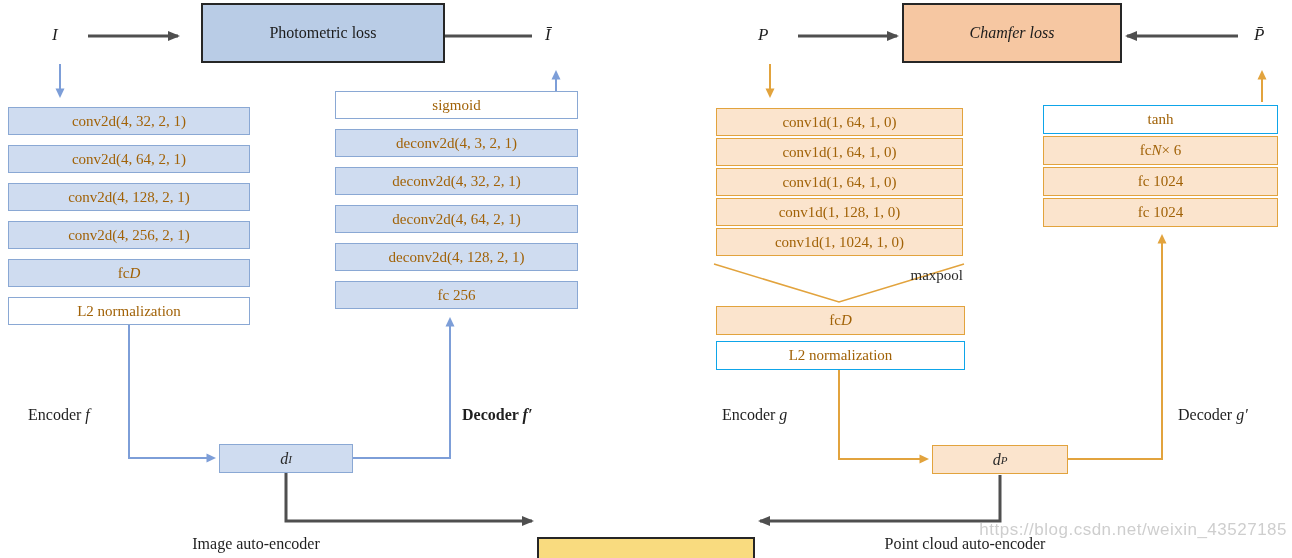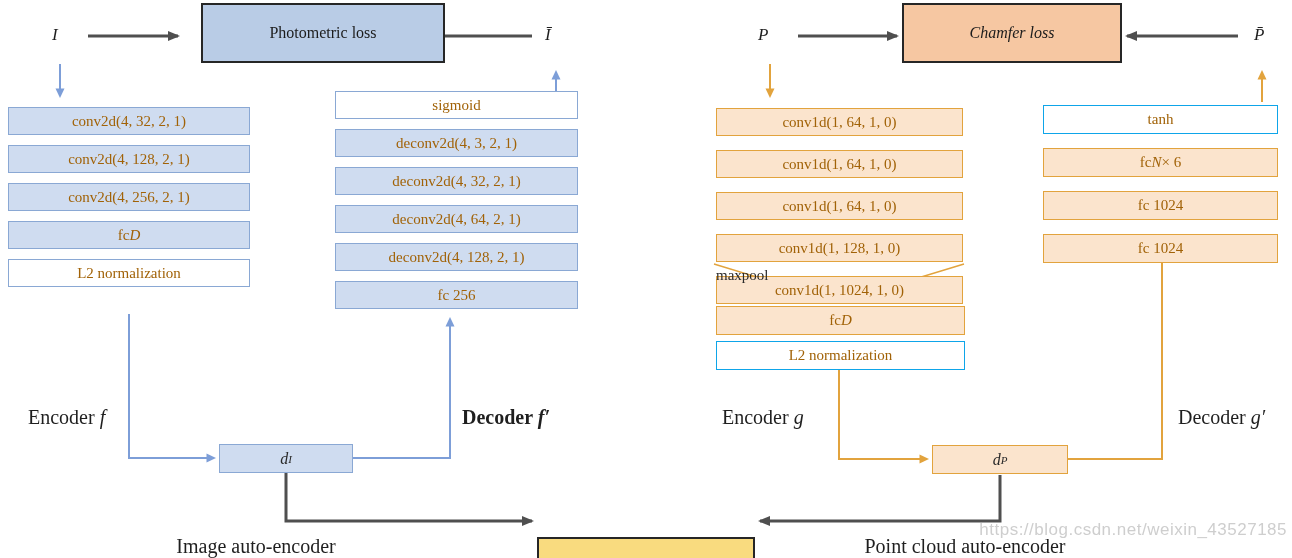--- a/index.html
+++ b/index.html
@@ -1,36 +1,36 @@
 <!DOCTYPE html>
 <html><head>
 <meta charset="utf-8">
 <style>
   html,body{margin:0;padding:0;background:#fff;}
   #stage{position:relative;width:1292px;height:558px;background:#ffffff;overflow:hidden;
          font-family:"Liberation Serif","DejaVu Serif",serif;}
   #wires{position:absolute;left:0;top:0;width:1292px;height:558px;}
   .col{position:absolute;display:flex;flex-direction:column;}
-  .g10{gap:10px}.g6{gap:14px}
+  .g10{gap:10px}.g6{gap:2px}
   .lrow{height:26px;display:flex;align-items:center;justify-content:center;
         font-size:15px;color:#a16207;white-space:nowrap;}
   .h27{height:27px}
   .blue{background:#cfdcf0;border:1px solid #8aa8d4;}
   .bluew{background:#ffffff;border:1px solid #8aa8d4;}
   .org{background:#fbe4cd;border:1px solid #e2a33d;}
   .orgw{background:#ffffff;border:1px solid #0ea5e9;}
   .loss{position:absolute;display:flex;align-items:center;justify-content:center;
         border:2px solid #262626;font-size:16px;color:#1c1c1c;box-sizing:border-box;}
   .embed{position:absolute;display:flex;align-items:center;justify-content:center;
          font-size:16px;color:#2a2a2a;box-sizing:border-box;}
-  .lbl{position:absolute;font-size:20px;color:#1f1f1f;white-space:nowrap;}
+  .lbl{position:absolute;font-size:16px;color:#1f1f1f;white-space:nowrap;}
   .sym{font-style:italic;}
   sub{font-size:11px;font-style:italic;}
   .caption{text-align:center;}
-  .maxpool-lbl{position:absolute;left:716px;top:267px;width:247px;text-align:left;
+  .maxpool-lbl{position:absolute;left:716px;top:267px;width:247px;text-align:right;
                font-size:15px;color:#2a2a2a;}
   .watermark{position:absolute;right:5px;top:520px;font-family:"Liberation Sans","DejaVu Sans",sans-serif;
              font-size:17px;color:#c9c9c9;opacity:.9;letter-spacing:.5px;}
 </style>
 </head>
 <body>
 
 <div id="stage">
 
   <svg id="wires" viewBox="0 0 1292 558">
@@ -72,20 +72,21 @@
   <div class="lbl sym" style="left:545px;top:25px;font-size:17px;">Ī</div>
   <div class="lbl sym" style="left:758px;top:25px;font-size:17px;">P</div>
   <div class="lbl sym" style="left:1254px;top:25px;font-size:17px;">P̄</div>
 
   <div class="loss" style="left:183px;top:3px;width:244px;height:60px;background:#b9cce6;margin-left:18px;">Photometric loss</div>
   <div class="loss" style="left:902px;top:3px;width:220px;height:60px;background:#f6c7a2;font-style:italic;">Chamfer loss</div>
   <div class="loss" style="left:537px;top:497px;width:218px;height:59px;background:#f9db7f;margin-top:40px;">Triplet loss</div>
 
   <div class="col g10" style="left:8px;top:107px;width:242px;">
     <div class="lrow blue">conv2d(4, 32, 2, 1)</div>
+    <div class="lrow blue">conv2d(4, 64, 2, 1)</div>
     <div class="lrow blue">conv2d(4, 128, 2, 1)</div>
     <div class="lrow blue">conv2d(4, 256, 2, 1)</div>
     <div class="lrow blue">
         <span>fc </span>
         <span class="sym">D</span>
       </div>
     <div class="lrow bluew">L2 normalization</div>
   </div>
 
   <div class="col g10" style="left:335px;top:91px;width:243px;">

